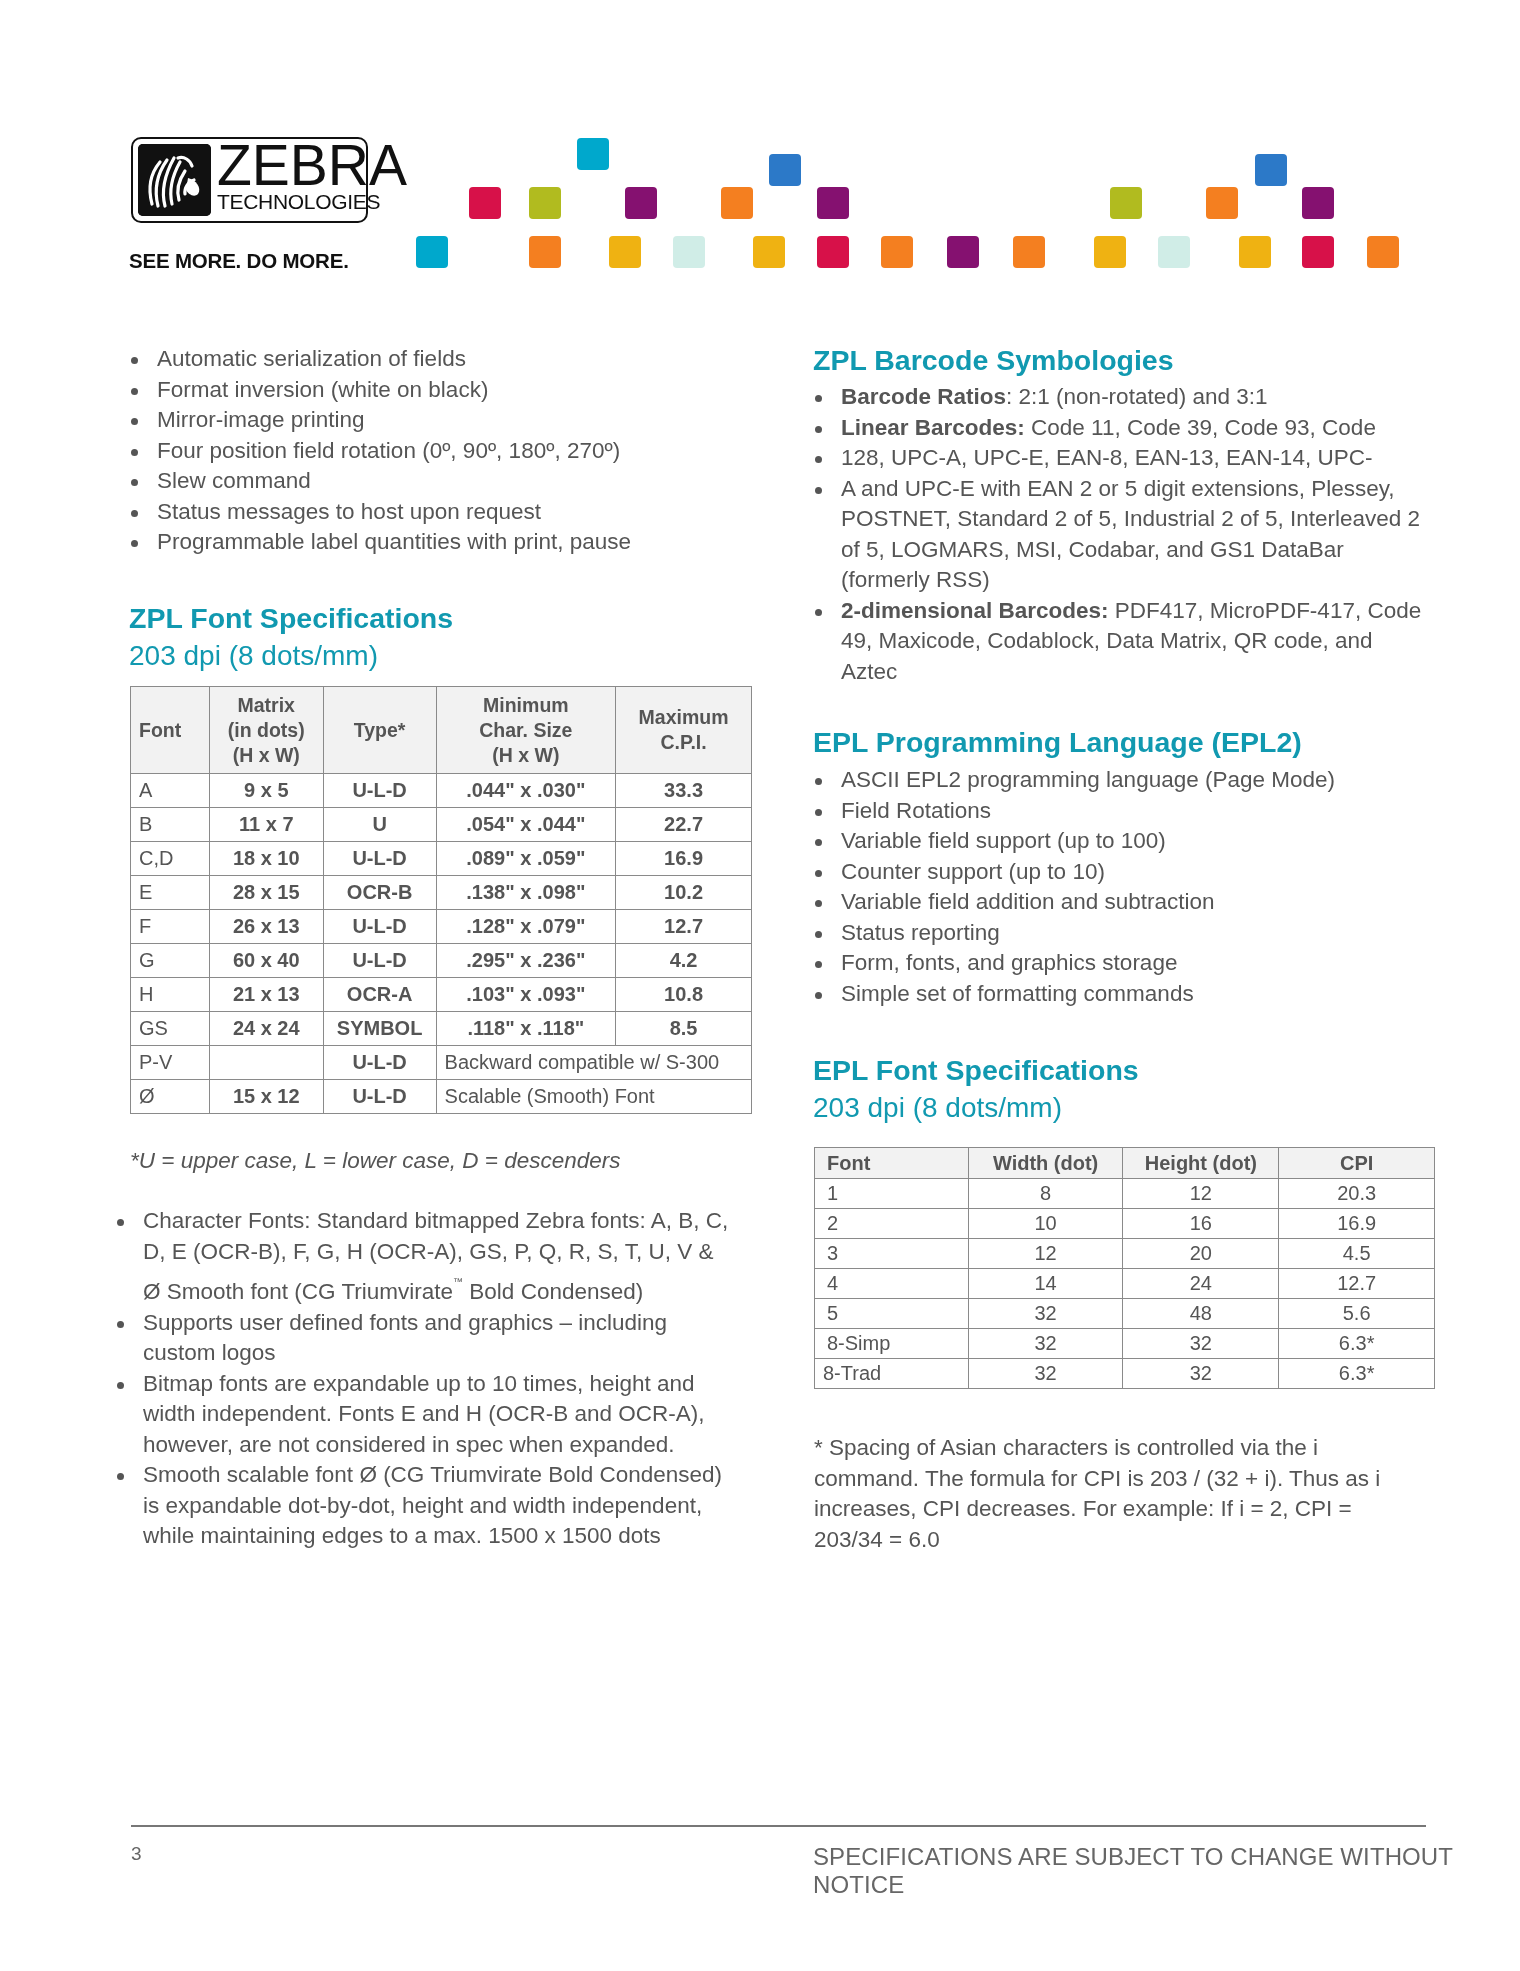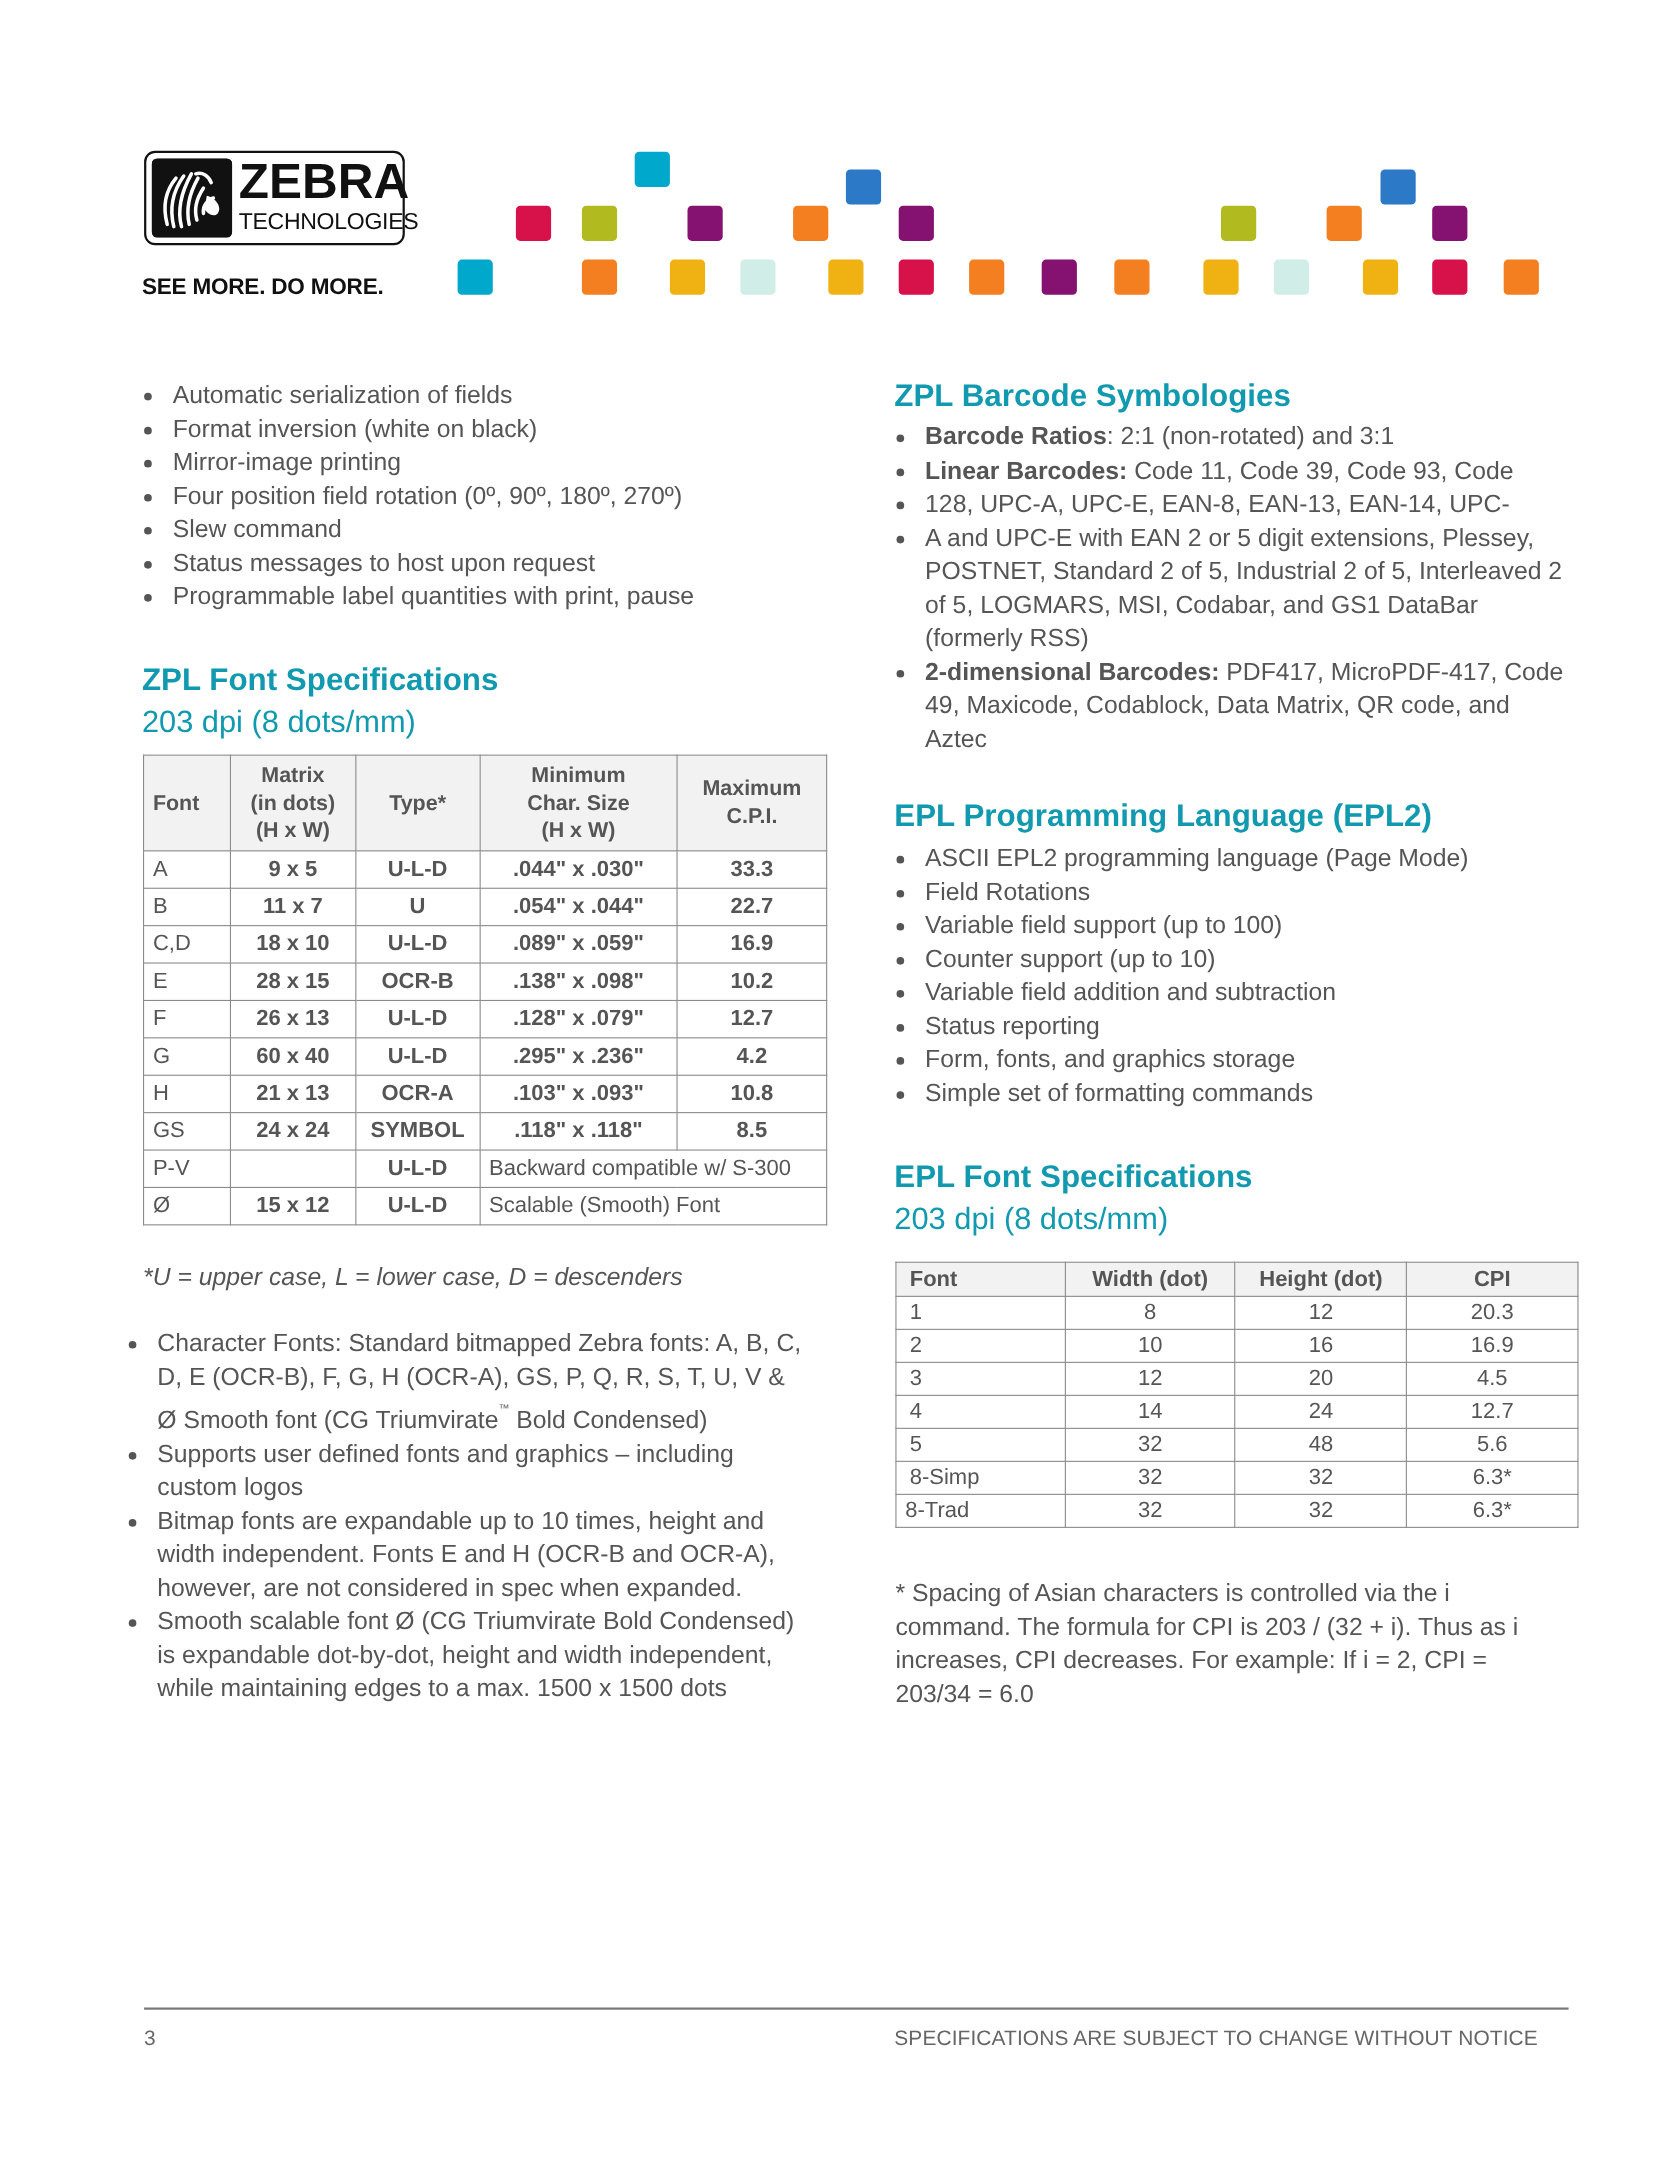--- a/index.html
+++ b/index.html
@@ -4,21 +4,21 @@
 <style>
   html, body { margin:0; padding:0; background:#fff; }
   body { width:1520px; height:1971px; position:relative; overflow:hidden;
          font-family:"Liberation Sans", sans-serif; color:#555; }
   .abs { position:absolute; }
 
   
   #logo-box { left:131px; top:137px; width:233px; height:82px; border:2.5px solid #111; border-radius:10px; background:#fff; }
   #zebra-square { left:5px; top:5px; width:73px; height:72px; background:#111; border-radius:5px; overflow:hidden; }
   #zebra-square svg { width:73px; height:72px; display:block; }
-  #logo-zebra { left:84px; top:0px; font-size:45px; font-weight:bold; color:#111; letter-spacing:0px; line-height:52px; }
+  #logo-zebra { left:84px; top:0px; font-size:57px; font-weight:normal; color:#111; letter-spacing:0px; line-height:52px; }
   #logo-tech { left:84px; top:52px; font-size:21px; color:#111; line-height:22px; letter-spacing:-0.3px; }
   #tagline { left:129px; top:249px; font-size:20.5px; font-weight:bold; color:#111; letter-spacing:-0.2px; }
 
   .sq { position:absolute; width:32px; height:32px; border-radius:4px; }
 
   
   ul.blist { list-style:none; margin:0; padding:0; position:absolute; }
   ul.blist li { position:relative; padding-left:28px; font-size:22.5px; line-height:30.5px; color:#555; }
   ul.blist li::before { content:""; position:absolute; left:2px; top:13px; width:7px; height:7px; border-radius:50%; background:#555; }
   .h2 { position:absolute; font-size:28.5px; font-weight:bold; color:#1199b0; white-space:nowrap; }
@@ -35,21 +35,21 @@
   #epl-table { left:814px; top:1147px; width:621px; }
   #epl-table th { height:30px; font-size:20px; text-align:center; }
   #epl-table td { height:29px; }
   #epl-table td.c { text-align:center; }
   .note { position:absolute; font-size:22.5px; line-height:30.5px; color:#555; }
   .ital { font-style:italic; }
   sup.tm { font-size:10px; vertical-align:14px; }
 
   #footer-line { left:131px; top:1825px; width:1295px; height:1.5px; background:#777; }
   #page-num { left:131px; top:1843px; font-size:19px; color:#666; }
-  #footer-note { left:813px; top:1843px; font-size:19px; color:#666; letter-spacing:0.1px; }
+  #footer-note { left:813px; top:1843px; font-size:24px; color:#666; letter-spacing:0.1px; }
 </style>
 </head>
 <body>
 
 <div id="logo-box" class="abs">
   <div id="zebra-square" class="abs">
     <svg viewBox="0 0 73 72">
       <rect width="73" height="72" fill="#111"></rect>
       <g fill="none" stroke="#fff" stroke-width="3.2" stroke-linecap="round">
         <path d="M14 60 C10 45 12 30 22 18"></path>

